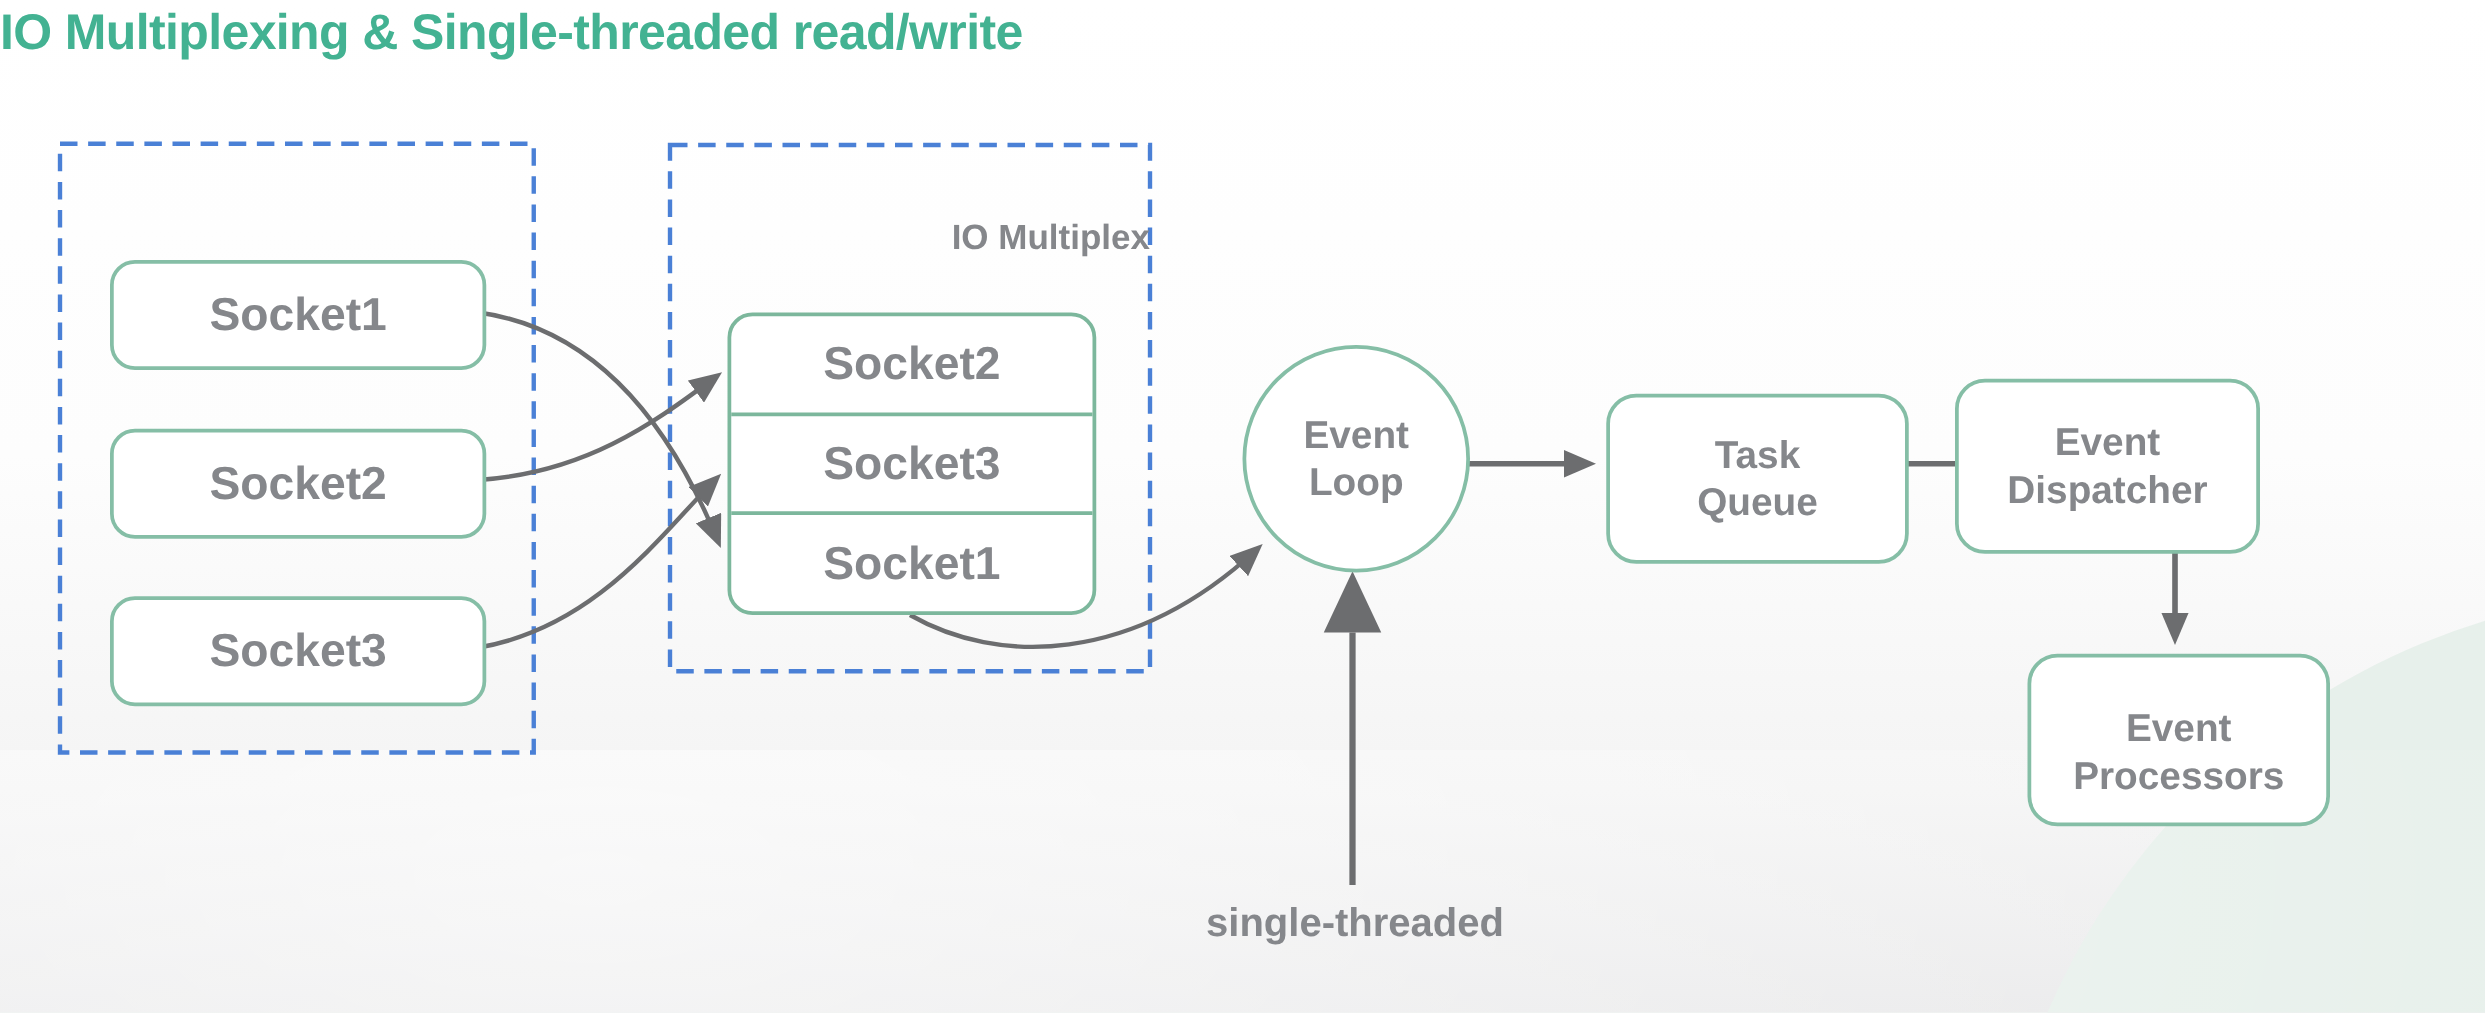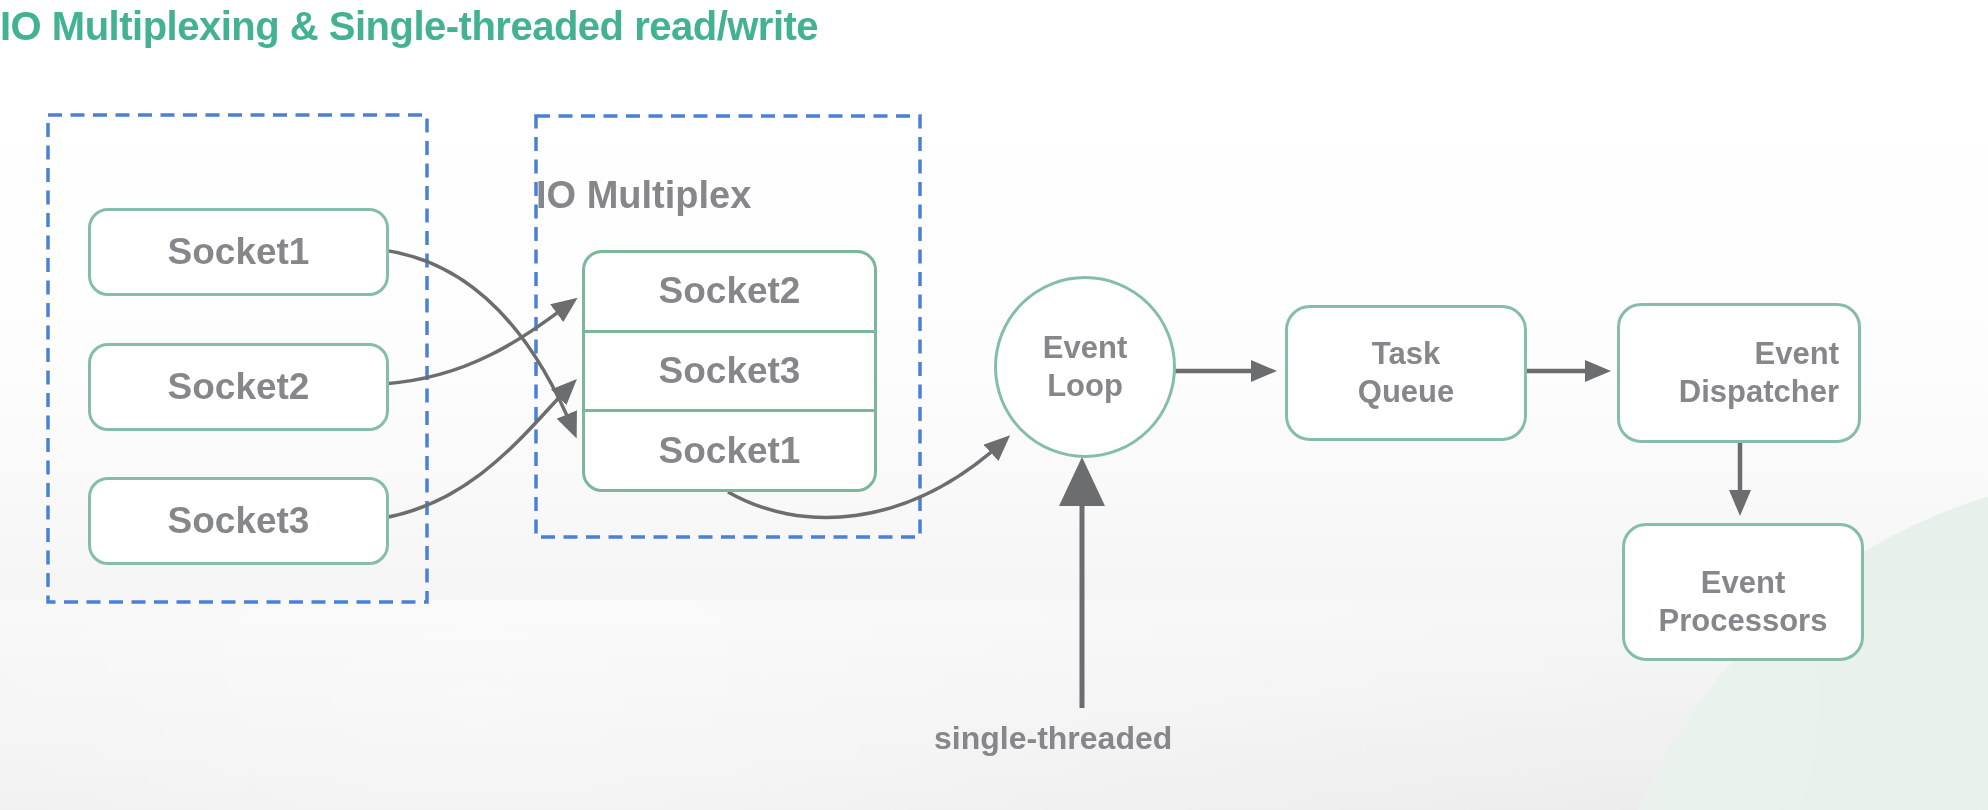--- a/index.html
+++ b/index.html
@@ -36,50 +36,50 @@
 
   .node{
     position:absolute;display:flex;align-items:center;justify-content:center;
     background:#fff;color:var(--color-text,#85878b);
     font-weight:700;text-align:center;
     border:3.5px solid var(--color-node-border,#85bea6);
   }
   .socket{width:295px;height:82px;left:88px;border-radius:20px;font-size:37px;}
 
   .mux-label{
-    position:absolute;left:536px;top:174px;width:384px;text-align:left;
-    font-size:38px;font-weight:700;color:var(--color-text,#85878b);
+    position:absolute;left:536px;top:174px;width:384px;text-align:right;
+    font-size:28px;font-weight:700;color:var(--color-text,#85878b);
   }
   .stack{
     position:absolute;left:582px;top:250px;width:295px;height:242px;
     background:#fff;border:3.5px solid var(--color-stack-border,#7cb79c);
     border-radius:20px;display:flex;flex-direction:column;box-sizing:border-box;
   }
   .stack-row{
     flex:1;display:flex;align-items:center;justify-content:center;
     font-size:37px;font-weight:700;color:var(--color-text,#85878b);
   }
   .stack-row + .stack-row{border-top:3.5px solid var(--color-stack-border,#7cb79c);}
 
   .event-loop{
     left:994px;top:276px;width:176px;height:176px;border-radius:50%;
     font-size:31px;line-height:38px;
   }
   .event-loop .lbl{width:110px;}
 
   .pill{border-radius:24px;font-size:31px;line-height:38px;}
-  .task-queue{left:1285px;top:305px;width:236px;height:130px;border-radius:25px;}
+  .task-queue{left:1285px;top:315px;width:236px;height:130px;}
   .task-queue .lbl{width:120px;}
-  .event-dispatcher{left:1617px;top:303px;width:238px;height:134px;text-align:right;}
+  .event-dispatcher{left:1564px;top:303px;width:238px;height:134px;}
   .event-dispatcher .lbl{width:200px;}
   .event-processors{left:1622px;top:523px;width:236px;height:132px;}
   .event-processors .lbl{width:200px;margin-top:20px;}
 
   .single-threaded{
-    position:absolute;left:934px;top:720px;width:300px;
+    position:absolute;left:934px;top:720px;width:300px;text-align:center;
     font-size:32px;font-weight:700;color:var(--color-text,#85878b);
   }
 </style>
 </head>
 <body>
 
 <div class="canvas">
 
   <div class="corner-blob"></div>
   <div class="sheen"></div>

